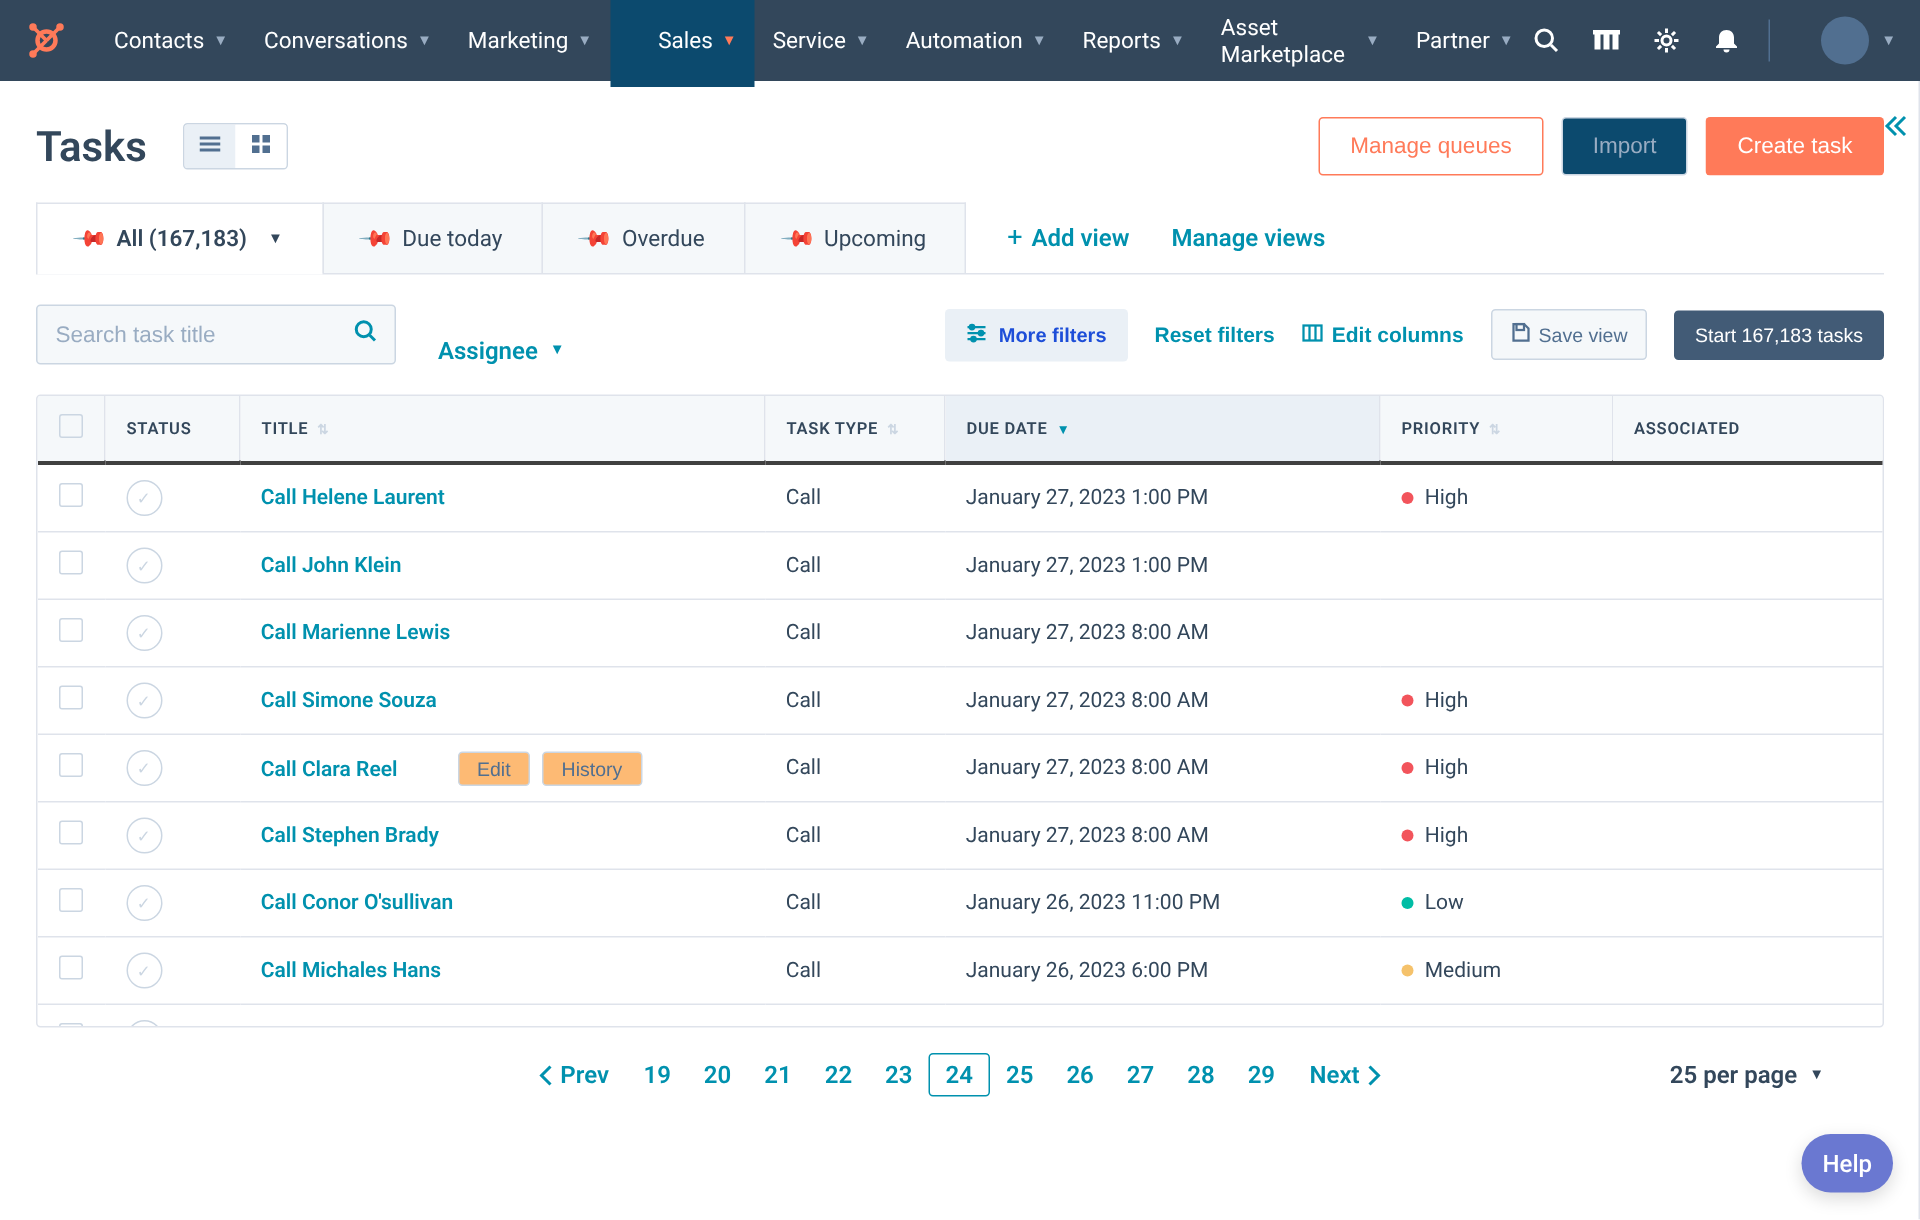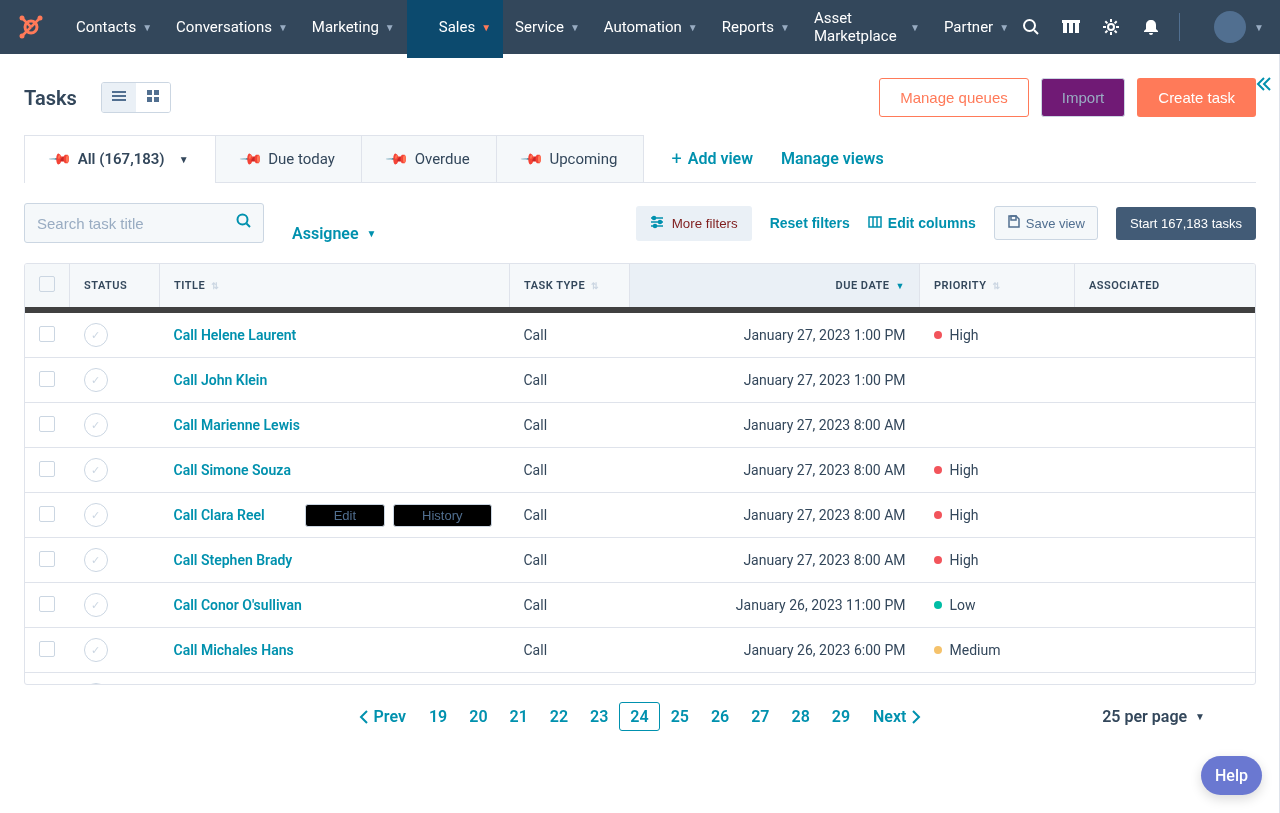--- a/index.html
+++ b/index.html
@@ -12,79 +12,79 @@
 .nav-item.active { background: #0c4a6e; padding-left: 32px; }
 .nav-item.active .chevron { color: #ff7a59; }
 .chevron { font-size: 10px; color: #99acc2; margin-left: 2px; }
 .nav-icons { display: flex; gap: 20px; align-items: center; }
 .nav-icon { width: 20px; height: 20px; display: flex; align-items: center; justify-content: center; cursor: pointer; }
 .avatar { width: 32px; height: 32px; border-radius: 50%; background: #516f90; margin-left: 20px; cursor: pointer; }
 .divider { width: 1px; height: 28px; background: #516f90; margin: 0 14px 0 18px; }
 .content { padding: 24px 24px 0; height: calc(813px - 54px); position: relative; }
 .page-header { display: flex; align-items: center; justify-content: space-between; margin-bottom: 18px; }
 .title-row { display: flex; align-items: center; gap: 24px; }
-.page-title { font-size: 20px; font-weight: 600; color: #33475b; }
+.page-title { font-size: 28px; font-weight: 600; color: #33475b; }
 .view-toggle { display: flex; border: 1px solid #cbd6e2; border-radius: 3px; overflow: hidden; }
 .view-toggle button { border: none; background: #fff; padding: 6px 10px; cursor: pointer; color: #516f90; }
 .view-toggle button.active { background: #eaf0f6; }
 .header-actions { display: flex; gap: 12px; }
 .btn { padding: 10px 20px; border-radius: 3px; font-size: 15px; font-weight: 500; cursor: pointer; border: 1px solid transparent; }
 .btn-outline { background: #fff; color: #ff7a59; border-color: #ff7a59; }
-.btn-disabled { background: #701a75; color: #99acc2; border-color: #cbd6e2; cursor: not-allowed; }
+.btn-disabled { background: #0c4a6e; color: #99acc2; border-color: #cbd6e2; cursor: not-allowed; }
 .btn-primary { background: #ff7a59; color: #fff; }
 .tabs-row { display: flex; align-items: center; border-bottom: 1px solid #dfe3eb; gap: 0; margin-bottom: 20px; position: relative; }
 .tab { padding: 14px 26px; border: 1px solid #dfe3eb; border-bottom: none; background: #f5f8fa; margin-right: -1px; display: flex; align-items: center; gap: 8px; font-size: 15px; cursor: pointer; color: #33475b; position: relative; }
 .tab.active { background: #fff; font-weight: 600; border-top: 1px solid #dfe3eb; }
 .tab.active::after { content: ''; position: absolute; bottom: -1px; left: 0; right: 0; height: 1px; background: #fff; }
 .link-action { color: #0091ae; font-weight: 600; cursor: pointer; display: flex; align-items: center; gap: 6px; margin-left: 28px; }
 .filter-row { display: flex; align-items: center; justify-content: space-between; margin-bottom: 20px; }
 .filter-left { display: flex; align-items: flex-end; gap: 28px; }
 .search-box { display: flex; align-items: center; border: 1px solid #cbd6e2; background: #f5f8fa; border-radius: 3px; padding: 0 12px; width: 240px; height: 40px; }
 .search-box input { border: none; background: transparent; flex: 1; font-size: 15px; outline: none; color: #33475b; }
 .search-box input::placeholder { color: #99acc2; }
 .dropdown-link { color: #0091ae; font-weight: 600; cursor: pointer; display: flex; align-items: center; gap: 6px; }
 .filter-right { display: flex; align-items: center; gap: 18px; }
-.pill-btn { background: #eaf0f6; color: #7f1d1d; font-weight: 400; padding: 9px 14px; border-radius: 3px; cursor: pointer; display: flex; align-items: center; gap: 8px; border: none; }
+.pill-btn { background: #eaf0f6; color: #1d4ed8; font-weight: 700; padding: 9px 14px; border-radius: 3px; cursor: pointer; display: flex; align-items: center; gap: 8px; border: none; }
 .link-btn { color: #0091ae; font-weight: 600; cursor: pointer; background: none; border: none; display: flex; align-items: center; gap: 6px; font-size: 14px; }
 .ghost-btn { border: 1px solid #cbd6e2; background: #f5f8fa; color: #516f90; padding: 8px 12px; border-radius: 3px; cursor: pointer; display: flex; align-items: center; gap: 6px; font-size: 13px; }
 .start-btn { background: #425b76; color: #fff; border: none; padding: 9px 14px; border-radius: 3px; font-size: 13px; cursor: pointer; }
 .table-wrapper { border: 1px solid #dfe3eb; border-radius: 3px; overflow: hidden; }
 .table-scroll { overflow-x: auto; max-height: 420px; overflow-y: auto; }
 table { width: 100%; border-collapse: collapse; }
 thead { background: #f5f8fa; position: sticky; top: 0; z-index: 1; }
-th { text-align: left; padding: 12px 14px; font-size: 11px; font-weight: 600; letter-spacing: 0.5px; color: #33475b; border-bottom: 6px solid #404040; border-right: 1px solid #dfe3eb; white-space: nowrap; }
+th { text-align: left; padding: 12px 14px; font-size: 11px; font-weight: 600; letter-spacing: 0.5px; color: #33475b; border-bottom: 3px solid #404040; border-right: 1px solid #dfe3eb; white-space: nowrap; }
 th:last-child { border-right: none; }
 th.sorted { background: #eaf0f6; }
 .sort-ind { margin-left: 6px; color: #cbd6e2; font-size: 9px; }
 .sort-ind.active { color: #0091ae; }
 td { padding: 10px 14px; border-bottom: 1px solid #dfe3eb; font-size: 14px; white-space: nowrap; }
 .cb { width: 16px; height: 16px; border: 1.5px solid #cbd6e2; border-radius: 2px; cursor: pointer; display: inline-block; }
 .status-circle { width: 24px; height: 24px; border: 1.5px solid #cbd6e2; border-radius: 50%; display: flex; align-items: center; justify-content: center; color: #cbd6e2; font-size: 11px; cursor: pointer; }
 .task-title { color: #0091ae; font-weight: 600; cursor: pointer; }
 .row-actions { display: inline-flex; gap: 8px; margin-left: 40px; }
-.row-action-btn { border: 1px solid #cbd6e2; background: #000000; padding: 3px 28px; border-radius: 3px; font-size: 13px; color: #516f90; cursor: pointer; }
+.row-action-btn { border: 1px solid #cbd6e2; background: #fdba74; padding: 3px 12px; border-radius: 3px; font-size: 13px; color: #516f90; cursor: pointer; }
 .priority { display: flex; align-items: center; gap: 8px; }
 .dot { width: 8px; height: 8px; border-radius: 50%; }
 .dot.high { background: #f2545b; }
 .dot.medium { background: #f5c26b; }
 .dot.low { background: #00bda5; }
 .pagination { display: flex; align-items: center; justify-content: center; padding: 18px 0; position: relative; gap: 4px; }
 .page-nav { color: #0091ae; font-weight: 600; cursor: pointer; padding: 4px 8px; display: flex; align-items: center; gap: 4px; }
 .page-num { color: #0091ae; font-weight: 600; padding: 4px 10px; cursor: pointer; border-radius: 3px; border: 1px solid transparent; }
 .page-num.active { border-color: #0091ae; }
-.per-page { position: absolute; right: 51px; color: #33475b; font-weight: 600; cursor: pointer; display: flex; align-items: center; gap: 6px; }
+.per-page { position: absolute; right: 40px; color: #33475b; font-weight: 600; cursor: pointer; display: flex; align-items: center; gap: 6px; }
 .side-collapse { position: absolute; top: 12px; right: 0; color: #0091ae; cursor: pointer; padding: 8px; }
 .help-bubble { position: fixed; bottom: 18px; right: 18px; background: #6a78d1; color: #fff; padding: 10px 14px; border-radius: 20px; font-weight: 500; cursor: pointer; box-shadow: 0 4px 12px rgba(0,0,0,0.15); }
 .right-border { position: absolute; top: 0; right: 0; width: 1px; height: 100%; background: #dfe3eb; }
 .pin-icon { display: inline-block; transform: rotate(45deg); }
 th:first-child, td:first-child { width: 44px; text-align: center; }
 th:nth-child(2), td:nth-child(2) { width: 90px; }
 th:nth-child(3), td:nth-child(3) { width: 350px; }
 th:nth-child(4), td:nth-child(4) { width: 120px; }
-th:nth-child(5), td:nth-child(5) { width: 290px; text-align: right; }
+th:nth-child(5), td:nth-child(5) { width: 290px; }
 th:nth-child(6), td:nth-child(6) { width: 155px; }
 </style>
 </head>
 <body>
 
 <div class="topnav">
   <div class="logo">
     <svg viewBox="0 0 30 30">
         <circle cx="15" cy="15" r="6" fill="none" stroke="#ff7a59" stroke-width="3"></circle>
         <circle cx="24" cy="6" r="2.5" fill="#ff7a59"></circle>

